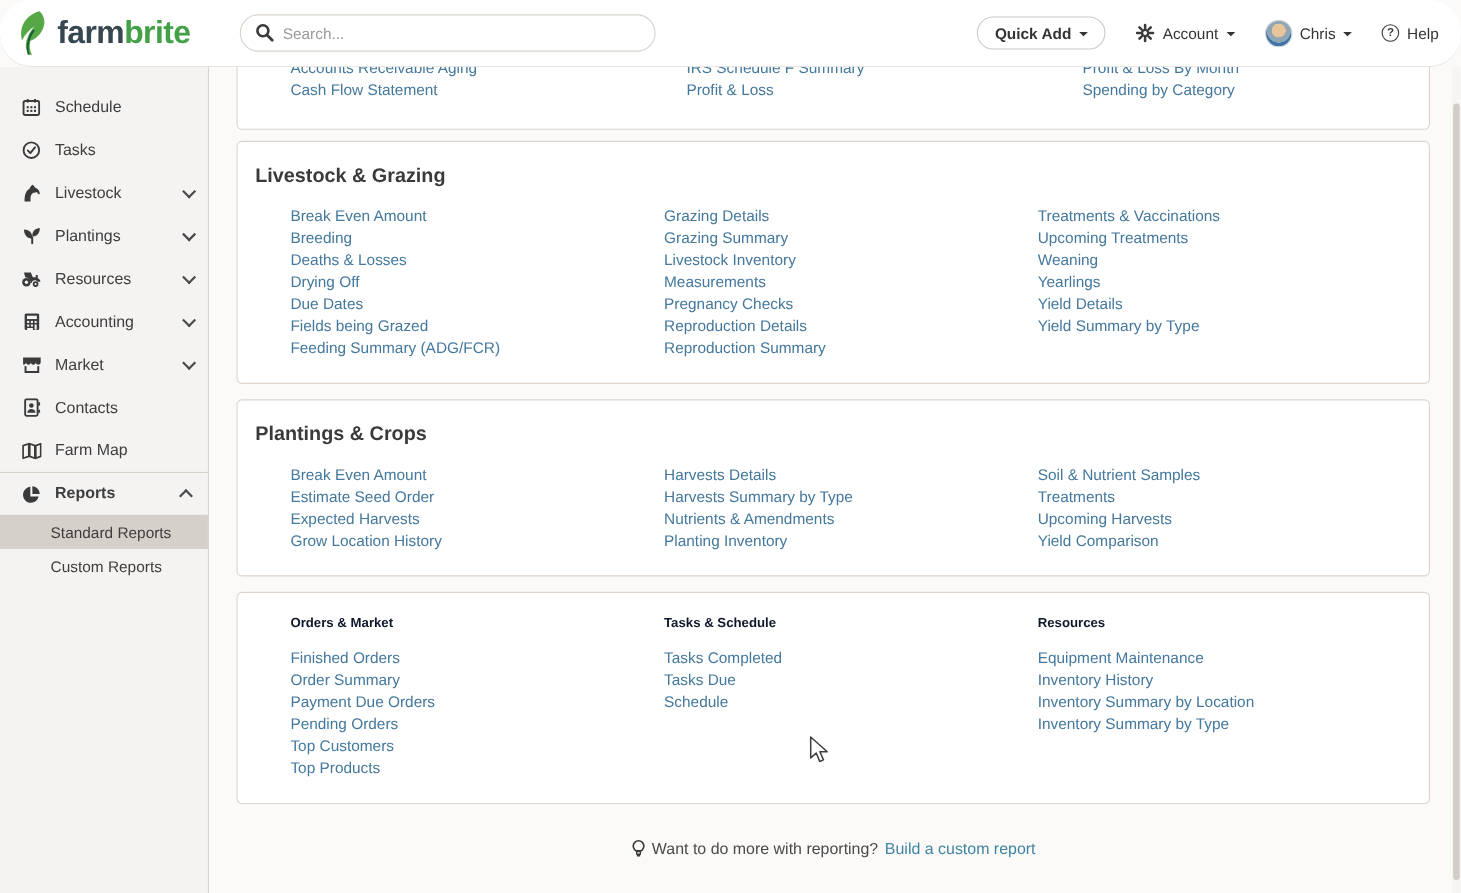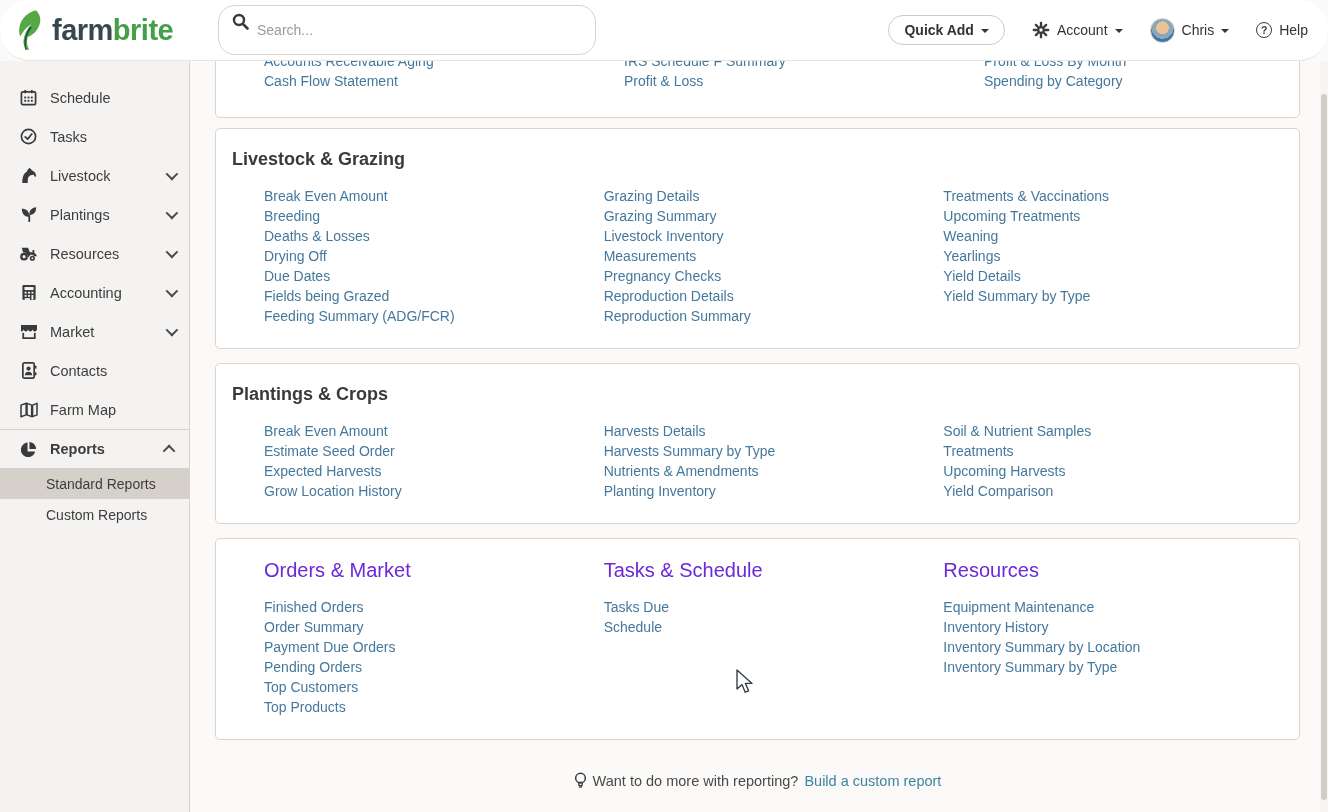--- a/index.html
+++ b/index.html
@@ -12,21 +12,21 @@
   body{font-family:"Liberation Sans","DejaVu Sans",sans-serif; color:var(--text); background:var(--main_bg); position:relative;}
 
   
   .header{position:absolute; left:0; top:0; width:1328px; height:61px; background:var(--header_bg);
     border-bottom:1px solid #e8e4e0; display:flex; align-items:center; z-index:30;border-radius:29px;}
   .logo{width:192px; display:flex; align-items:center; padding-left:14px; gap:6px;}
   .logo-text{font-size:29px; font-weight:600; letter-spacing:-0.5px; line-height:1;}
   .logo-text .farm{color:var(--logo_dark);}
   .logo-text .brite{color:var(--brand_green);}
   .search-wrap{position:relative; margin-left:26px;}
-  .search-input{width:378px; height:50px; border:1px solid #d8d2cc; border-radius:17px; background:#fff;
+  .search-input{width:378px; height:34px; border:1px solid #d8d2cc; border-radius:17px; background:#fff;
     padding:0 14px 0 38px; font-size:14px; color:var(--text); outline:none; font-family:inherit;}
   .search-input::placeholder{color:var(--muted);}
   .search-icon{position:absolute; left:14px; top:8px;}
   .header-right{margin-left:auto; display:flex; align-items:center; gap:27px; padding-right:20px; font-size:14px;}
   .pill-btn{display:flex; align-items:center; gap:7px; border:1px solid #cfc9c4; border-radius:16px;
     padding:6px 15px; background:#fff; font-size:14px; color:#333; cursor:pointer; font-family:inherit;font-weight:bold;}
   .menu-item{display:flex; align-items:center; gap:7px; color:#333; cursor:pointer;}
   .caret{width:0; height:0; border-left:4px solid transparent; border-right:4px solid transparent;
     border-top:4.5px solid #333; display:inline-block; margin-top:2px;}
   .avatar{width:25px; height:25px; border-radius:50%;
@@ -48,21 +48,21 @@
   .sub-item{height:31px; display:flex; align-items:center; padding-left:46px; font-size:14px; color:#3d3d3d; cursor:pointer;}
   .sub-item.active{background:var(--sidebar_active_bg);}
 
   
   .main{position:absolute; left:191px; top:61px; right:0; bottom:0; overflow:hidden; background:var(--main_bg);}
   .content{padding:0 28px 0 24px;}
   .card{background:#fff; border:1px solid var(--border); border-radius:5px; padding:20px 16px 22px 16px;}
   .card-title{font-size:18px; font-weight:600; color:#3a3a3a; margin-bottom:16px;}
   .cols{display:flex;margin-left:32px;}
   .col{width:360px;}
-  .col-heading{font-size:20px; font-weight:400; color:#6d28d9; margin-bottom:15px;}
+  .col-heading{font-size:12px; font-weight:700; color:#0f172a; margin-bottom:15px;}
   ul.links{list-style:none;}
   ul.links li{font-size:14px; line-height:20px; color:var(--link); cursor:pointer;}
   .card.clipped{margin-top:-115px; height:172px; display:flex; align-items:flex-end; padding-bottom:26px; overflow:hidden;}
   .card.livestock{margin-top:10px;}
   .card.plantings{margin-top:14px;}
   .card.bottom{margin-top:14px;}
   .footer-note{margin-top:32px; text-align:center; font-size:14.5px; color:#4a4a4a;
     display:flex; align-items:center; justify-content:center; gap:6px;}
   .footer-note a{color:#3d84a0; text-decoration:none; cursor:pointer;}
 
@@ -363,20 +363,21 @@
               <li>Order Summary</li>
               <li>Payment Due Orders</li>
               <li>Pending Orders</li>
               <li>Top Customers</li>
               <li>Top Products</li>
             </ul>
         </div>
         <div class="col">
           <div class="col-heading">Tasks &amp; Schedule</div>
           <ul class="links">
+              <li>Tasks Completed</li>
               <li>Tasks Due</li>
               <li>Schedule</li>
             </ul>
         </div>
         <div class="col">
           <div class="col-heading">Resources</div>
           <ul class="links">
               <li>Equipment Maintenance</li>
               <li>Inventory History</li>
               <li>Inventory Summary by Location</li>

